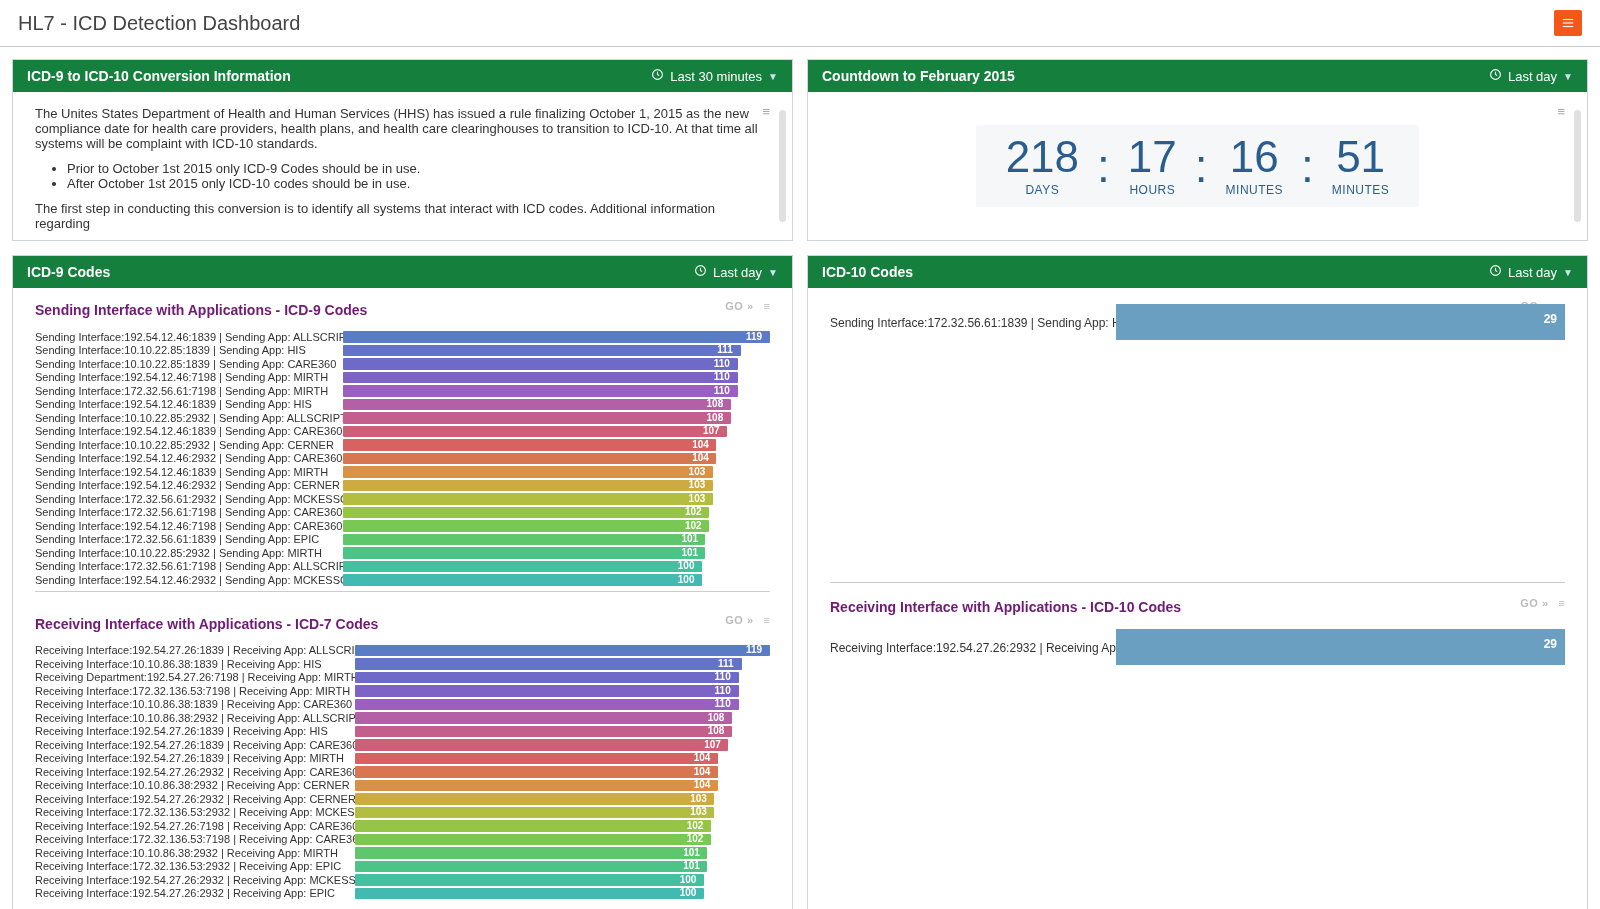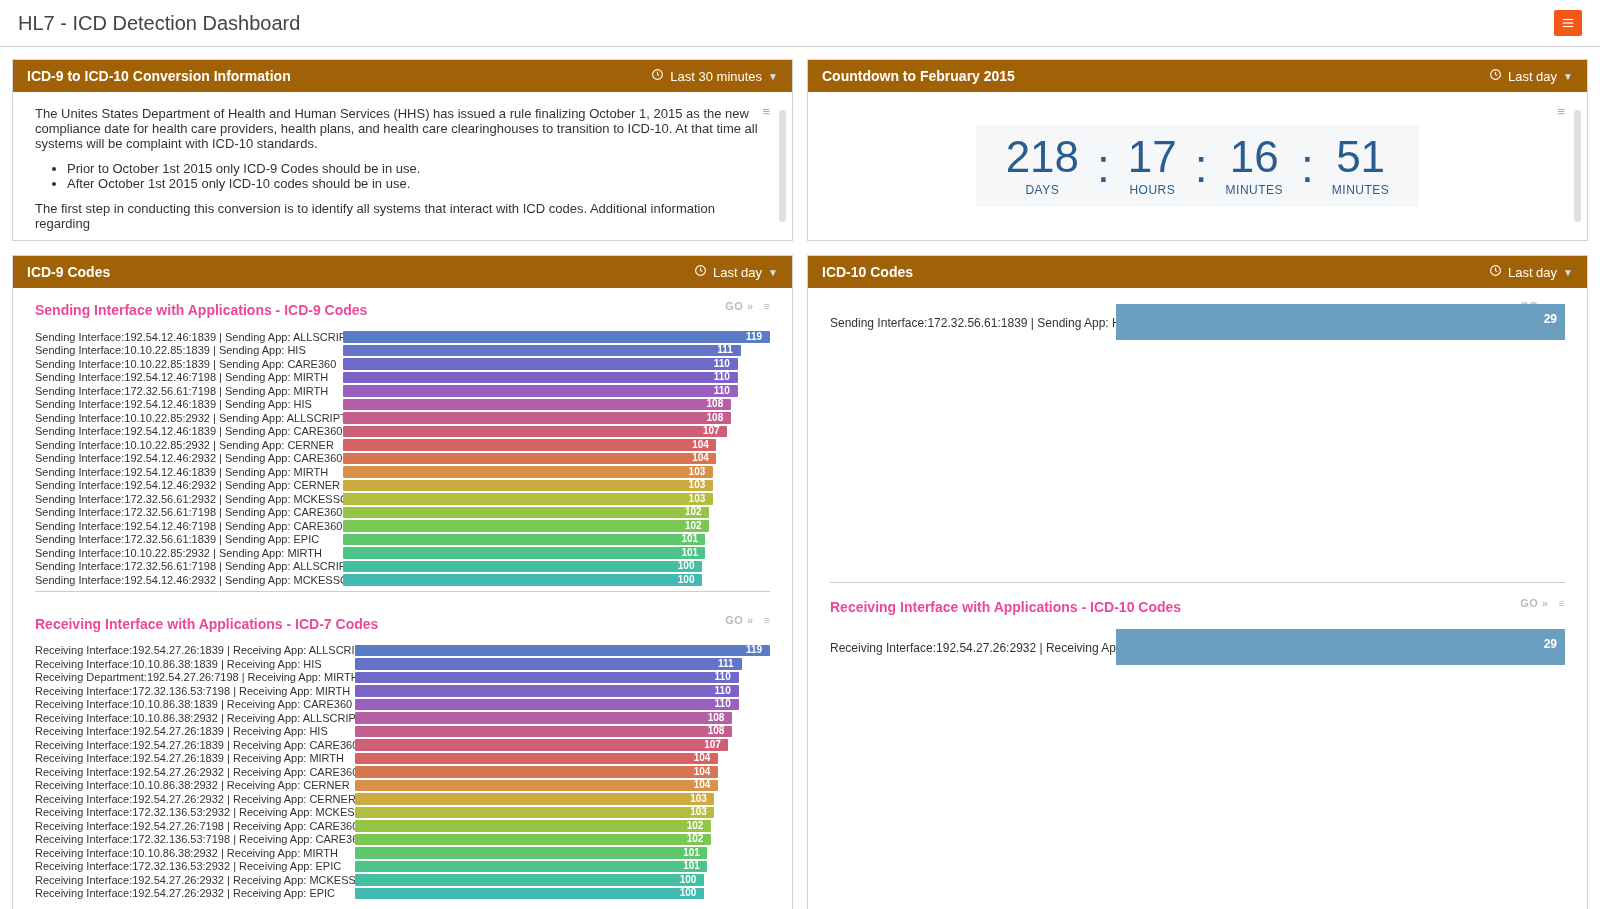--- a/index.html
+++ b/index.html
@@ -3,37 +3,37 @@
 <meta charset="utf-8">
 <style>
 * { box-sizing: border-box; margin: 0; padding: 0; }
 body { font-family: "Helvetica Neue", Arial, sans-serif; font-size: 13px; color: #444; background: #fff; width: 1600px; }
 .topbar { display: flex; align-items: center; justify-content: space-between; padding: 10px 18px 10px 18px; border-bottom: 1px solid #ccc; }
 .topbar h1 { font-size: 20px; font-weight: 500; color: #444; }
 .menu-btn { background: #f55719; color: #fff; width: 28px; height: 26px; display: flex; align-items: center; justify-content: center; border-radius: 2px; cursor: pointer; }
 .menu-btn svg { width: 14px; height: 14px; stroke: #fff; }
 .grid { padding: 12px; display: grid; grid-template-columns: 1fr 1fr; grid-template-rows: 182px auto; gap: 14px; }
 .panel { border: 1px solid #cfd6db; overflow: hidden; display: flex; flex-direction: column; }
-.panel-header { background: #a16207; color: #fff; display: flex; align-items: center; justify-content: space-between; padding: 8px 14px; font-weight: 700; font-size: 14px; }
+.panel-header { background: #15803d; color: #fff; display: flex; align-items: center; justify-content: space-between; padding: 8px 14px; font-weight: 700; font-size: 14px; }
 .panel-header .right { display: flex; align-items: center; gap: 6px; font-weight: 400; font-size: 13px; }
 .panel-header .clock-icon svg { width: 13px; height: 13px; stroke: #fff; fill: none; }
 .panel-header .caret { color: #cfe0ef; font-size: 10px; }
 .panel-body { padding: 14px 22px 14px 22px; position: relative; flex: 1; overflow: auto; }
 .panel-body .dots-menu { position: absolute; right: 22px; top: 12px; color: #aaa; cursor: pointer; }
 .panel-body.scroll::after { content:""; position:absolute; right:6px; top:18px; bottom:18px; width:7px; background:#e0e0e0; border-radius:4px;}
 .panel-body p { margin-bottom: 10px; font-size: 13px; color: #333; }
 .panel-body ul { margin: 0 0 10px 32px; }
 .panel-body ul li { font-size: 13px; color: #333; list-style: disc; }
 .countdown-wrap { display: flex; justify-content: center; align-items: center; gap: 18px; background: #f6f7f8; margin: 0 auto; padding: 10px 30px; border-radius: 2px; }
 .count-seg { text-align: center; }
 .count-seg .num { font-size: 44px; font-weight: 300; color: #2a5d8f; line-height: 1; }
 .count-seg .lbl { font-size: 12px; color: #2a5d8f; letter-spacing: 0.5px; margin-top: 4px; }
 .colon { font-size: 46px; font-weight: 300; color: #2a5d8f; }
 .sub-section { position: relative; margin-bottom: 24px; }
-.sub-title { font-size: 14px; font-weight: 700; color: #ec4899; margin-bottom: 12px; }
+.sub-title { font-size: 14px; font-weight: 700; color: #701a75; margin-bottom: 12px; }
 .sub-actions { position: absolute; right: 0; top: -2px; display: flex; align-items: center; gap: 10px; color: #bbb; font-size: 11px; }
 .go-link { color: #bbb; font-weight: 700; letter-spacing: 0.5px; cursor: pointer; }
 .hbar-area-9 { display: flex; }
 .hrow { height: 13.5px; display: flex; align-items: center; }
 .hrow-label { font-size: 11px; color: #333; white-space: nowrap; }
 .hrow-bar-wrap { position: relative; height: 11.5px; width: 100%; }
 .hrow-bar { position: absolute; left: 0; top: 0; bottom: 0; border-radius: 1px; }
 .hrow-val { position: absolute; top: -0.5px; color: #fff; font-size: 10px; font-weight: 700; }
 .axis-line { border-top: 1px solid #ccc; margin: 4px 0 18px 0; }
 .hrow-label.big { font-size: 12px; }

